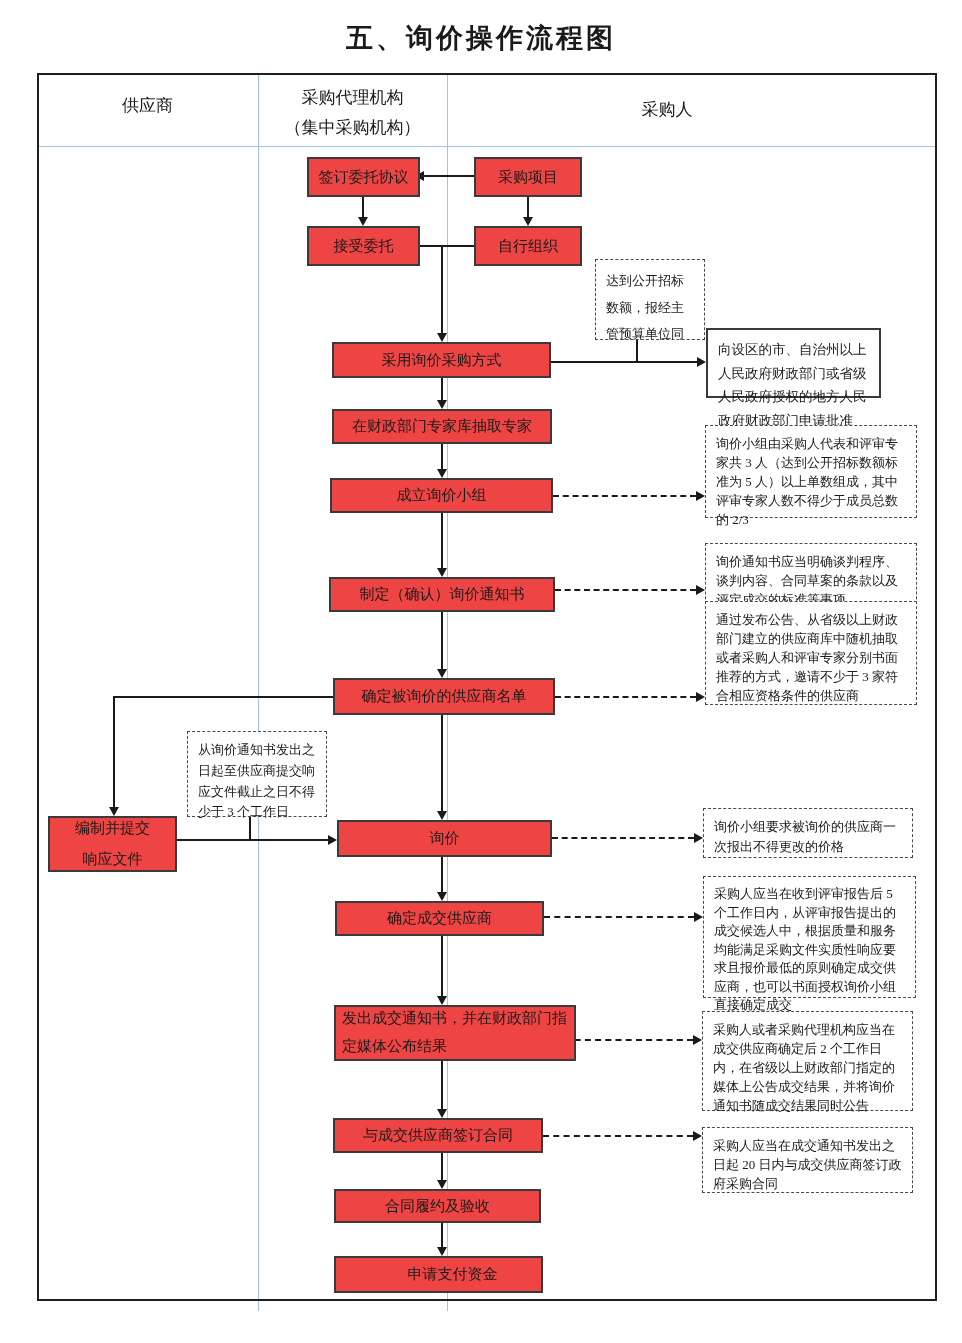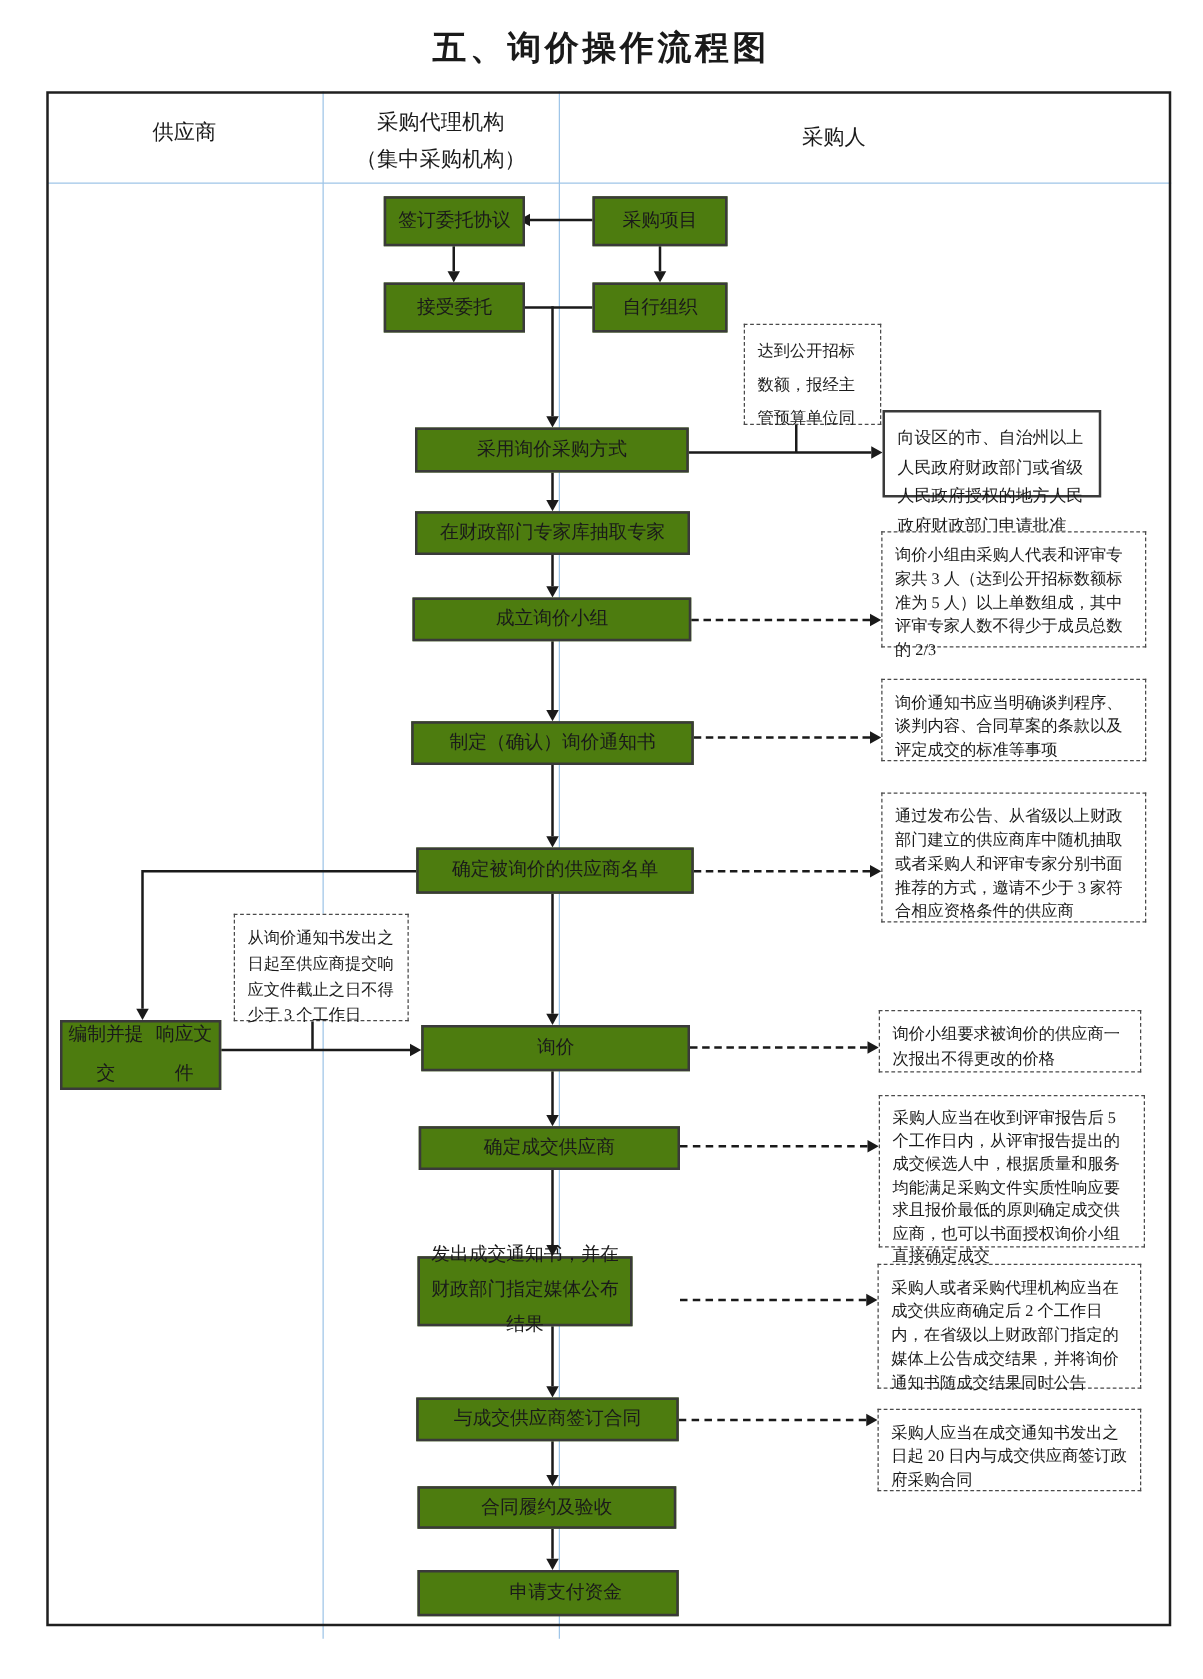--- a/index.html
+++ b/index.html
@@ -11,22 +11,22 @@
          font-size:27px;font-weight:bold;letter-spacing:3px;}
 
   
   .table-frame{position:absolute;left:37px;top:73px;width:900px;height:1228px;
                border:2px solid #1f1f1f;box-sizing:border-box;}
   .vblue{position:absolute;width:1px;background:#9fc5e8;top:73px;height:1238px;}
   .hblue{position:absolute;height:1px;background:#9fc5e8;left:38px;width:899px;top:146px;}
   .lane-label{position:absolute;text-align:center;font-size:17px;}
 
   
-  .box{position:absolute;background:#4d7c0f;border:2px solid #3a3a3a;box-sizing:border-box;
-       display:flex;align-items:center;justify-content:center;text-align:center;
+  .box{position:absolute;background:#ef4444;border:2px solid #3a3a3a;box-sizing:border-box;
+       display:flex;align-items:center;justify-content:center;
        font-size:15px;line-height:1.5;z-index:3;}
   .note-solid{position:absolute;background:#ffffff;border:2px solid #3a3a3a;box-sizing:border-box;
        font-size:13.5px;line-height:1.75;padding:8px 10px;text-align:left;z-index:3;}
 
   
   .dash-box{position:absolute;background:#ffffff;border:1.5px dashed #4a4a4a;box-sizing:border-box;
        font-size:13px;line-height:1.5;padding:8px 10px;text-align:left;z-index:3;}
 
   
   .vline{position:absolute;width:2px;background:#1a1a1a;z-index:2;}
@@ -70,36 +70,36 @@
   <div class="box" style="left:307px;top:226px;width:113px;height:40px;">接受委托</div>
   <div class="box" style="left:474px;top:226px;width:108px;height:40px;">自行组织</div>
 
   <div class="box" style="left:332px;top:342px;width:219px;height:36px;">采用询价采购方式</div>
   <div class="box" style="left:332px;top:409px;width:220px;height:35px;">在财政部门专家库抽取专家</div>
   <div class="box" style="left:330px;top:478px;width:223px;height:35px;">成立询价小组</div>
   <div class="box" style="left:333px;top:678px;width:222px;height:37px;">确定被询价的供应商名单</div>
   <div class="box" style="left:329px;top:577px;width:226px;height:35px;">制定（确认）询价通知书</div>
   <div class="box" style="left:337px;top:820px;width:215px;height:37px;">询价</div>
   <div class="box" style="left:335px;top:901px;width:209px;height:35px;">确定成交供应商</div>
-  <div class="box" style="left:334px;top:1005px;width:172px;height:56px;font-size:15px;line-height:1.85;padding:0 6px;">发出成交通知书，并在财政部门指定媒体公布结果</div>
+  <div class="box" style="left:334px;top:1005px;width:242px;height:56px;font-size:15px;line-height:1.85;padding:0 6px;">发出成交通知书，并在财政部门指定媒体公布结果</div>
   <div class="box" style="left:333px;top:1118px;width:210px;height:35px;">与成交供应商签订合同</div>
   <div class="box" style="left:334px;top:1189px;width:207px;height:34px;">合同履约及验收</div>
   <div class="box" style="left:334px;top:1256px;width:209px;height:37px;padding-left:28px;">申请支付资金</div>
 
-  <div class="box two-line" style="left:48px;top:816px;width:129px;height:56px;flex-direction:row;justify-content:center;">
+  <div class="box two-line" style="left:48px;top:816px;width:129px;height:56px;flex-direction:column;justify-content:center;">
     <span>编制并提交</span>
     <span>响应文件</span>
   </div>
 
   <div class="note-solid" style="left:706px;top:328px;width:175px;height:70px;">向设区的市、自治州以上人民政府财政部门或省级人民政府授权的地方人民政府财政部门申请批准</div>
 
   <div class="dash-box" style="left:595px;top:259px;width:110px;height:81px;line-height:2.05;">达到公开招标数额，报经主管预算单位同</div>
   <div class="dash-box" style="left:705px;top:425px;width:212px;height:93px;line-height:1.47;">询价小组由采购人代表和评审专家共 3 人（达到公开招标数额标准为 5 人）以上单数组成，其中评审专家人数不得少于成员总数的 2/3</div>
   <div class="dash-box" style="left:705px;top:543px;width:212px;height:66px;line-height:1.47;">询价通知书应当明确谈判程序、谈判内容、合同草案的条款以及评定成交的标准等事项</div>
-  <div class="dash-box" style="left:705px;top:634px;width:212px;height:104px;line-height:1.47;font-family:Liberation Serif, serif;">通过发布公告、从省级以上财政部门建立的供应商库中随机抽取或者采购人和评审专家分别书面推荐的方式，邀请不少于 3 家符合相应资格条件的供应商</div>
+  <div class="dash-box" style="left:705px;top:601px;width:212px;height:104px;line-height:1.47;font-family:Liberation Serif, serif;">通过发布公告、从省级以上财政部门建立的供应商库中随机抽取或者采购人和评审专家分别书面推荐的方式，邀请不少于 3 家符合相应资格条件的供应商</div>
   <div class="dash-box" style="left:187px;top:731px;width:140px;height:86px;line-height:1.6;">从询价通知书发出之日起至供应商提交响应文件截止之日不得少于 3 个工作日</div>
   <div class="dash-box" style="left:703px;top:808px;width:210px;height:50px;line-height:1.5;">询价小组要求被询价的供应商一次报出不得更改的价格</div>
   <div class="dash-box" style="left:703px;top:876px;width:213px;height:122px;line-height:1.43;">采购人应当在收到评审报告后 5 个工作日内，从评审报告提出的成交候选人中，根据质量和服务均能满足采购文件实质性响应要求且报价最低的原则确定成交供应商，也可以书面授权询价小组直接确定成交</div>
   <div class="dash-box" style="left:702px;top:1011px;width:211px;height:100px;line-height:1.47;">采购人或者采购代理机构应当在成交供应商确定后 2 个工作日内，在省级以上财政部门指定的媒体上公告成交结果，并将询价通知书随成交结果同时公告</div>
   <div class="dash-box" style="left:702px;top:1127px;width:211px;height:66px;line-height:1.47;">采购人应当在成交通知书发出之日起 20 日内与成交供应商签订政府采购合同</div>
 
   <div class="harrow-l" style="left:424px;top:175px;width:50px;"></div>
   <div class="varrow" style="left:362px;top:197px;height:20px;"></div>
   <div class="varrow" style="left:527px;top:197px;height:20px;"></div>
   <div class="hline" style="left:420px;top:245px;width:54px;"></div>

